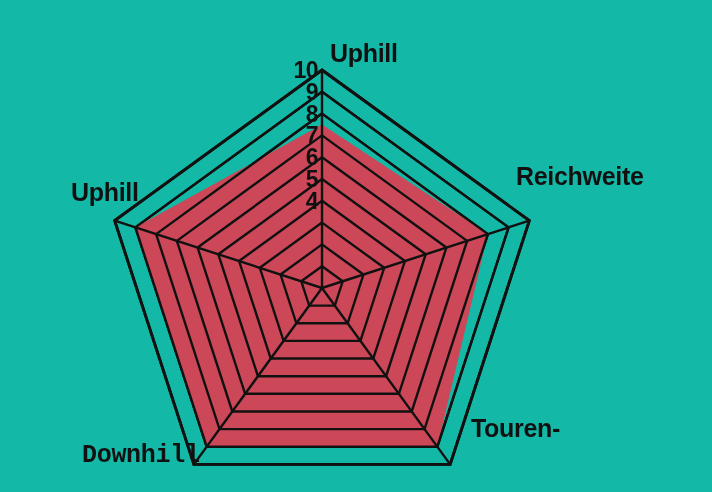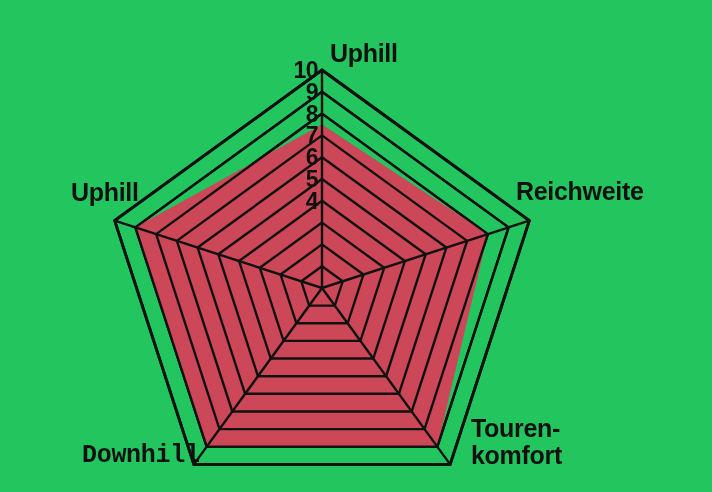--- a/index.html
+++ b/index.html
@@ -10,21 +10,21 @@
   body {
     width: 712px;
     height: 492px;
     font-family: "Liberation Sans", sans-serif;
     overflow: hidden;
   }
   #chart-root {
     position: relative;
     width: 712px;
     height: 492px;
-    background: #22c55e;
+    background: #14b8a6;
   }
   #radar-svg {
     position: absolute;
     left: 0;
     top: 0;
     width: 712px;
     height: 492px;
     display: block;
   }
   .grid-line {
@@ -55,21 +55,21 @@
     position: absolute;
     font-family: "Liberation Sans", sans-serif;
     font-size: 25px;
     font-weight: 700;
     color: #111111;
     letter-spacing: -0.3px;
     line-height: 1.06;
     white-space: pre;
   }
   #label-uphill       { left: 330px; top: 40px;  }
-  #label-reichweite   { left: 516px; top: 178px; }
+  #label-reichweite   { left: 516px; top: 163px; }
   #label-tourenkomfort{ left: 471px; top: 415px; }
   #label-downhill     { left: 82px;  top: 443px; font-family: Liberation Mono, monospace; }
   #label-trail        { left: 71px;  top: 179px; }
 </style>
 </head>
 <body>
 
 <div id="chart-root">
 
   <svg id="radar-svg" viewBox="0 0 712 492">
@@ -117,17 +117,17 @@
       <text class="tick-text" id="tick-7" x="318.00" y="143.40">7</text>
       <text class="tick-text" id="tick-6" x="318.00" y="165.20">6</text>
       <text class="tick-text" id="tick-5" x="318.00" y="187.00">5</text>
       <text class="tick-text" id="tick-4" x="318.00" y="208.80">4</text>
     </g>
 
   </svg>
 
   <div class="axis-label" id="label-uphill">Uphill</div>
   <div class="axis-label" id="label-reichweite">Reichweite</div>
-  <div class="axis-label" id="label-tourenkomfort"><span>Touren-</span><br><span>komfort</span></div>
+  <div class="axis-label" id="label-tourenkomfort"><span>Touren-</span><br></div>
   <div class="axis-label" id="label-downhill">Downhill</div>
   <div class="axis-label" id="label-trail">Uphill</div>
 
 </div>
 
 </body></html>

